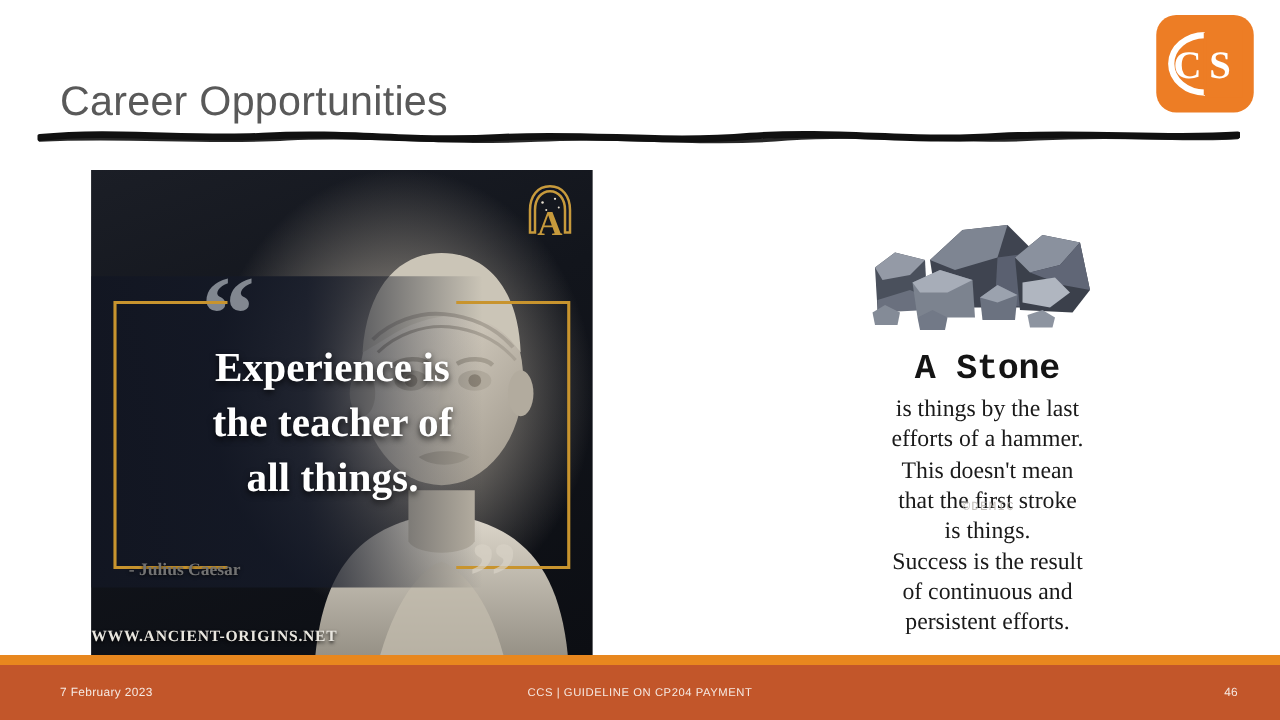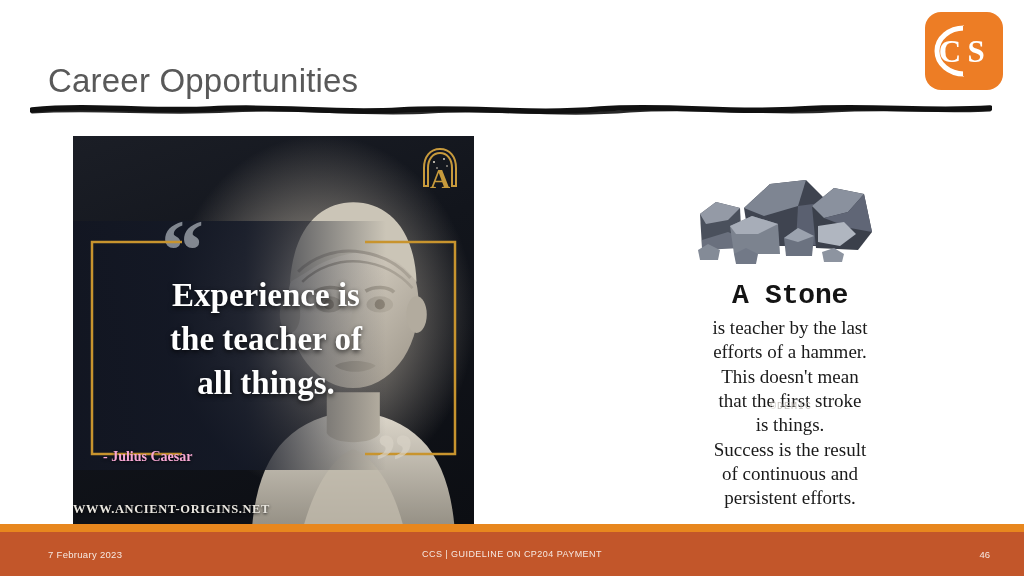--- a/index.html
+++ b/index.html
@@ -146,21 +146,21 @@
     text-align: center;
     text-shadow: 0 2px 5px rgba(0,0,0,0.75);
   }
   .quote-author {
     position: absolute;
     left: 30px;
     top: 313px;
     font-family: "Liberation Serif", serif;
     font-weight: 700;
     font-size: 14px;
-    color: #f9a8d4;
+    color: #737373;
     text-shadow: 0 1px 3px rgba(0,0,0,0.8);
   }
   .quote-source {
     position: absolute;
     left: 0;
     right: 0;
     bottom: 7px;
     font-family: "Liberation Serif", serif;
     font-weight: 700;
     font-size: 12.5px;
@@ -394,21 +394,21 @@
 
         <path d="M22,92 L20,82 L30,76 L42,82 L40,92 Z" fill="#848b97"></path>
         <path d="M58,96 L56,86 L68,80 L80,86 L78,96 Z" fill="#727987"></path>
         <path d="M146,94 L144,84 L156,80 L166,86 L164,94 Z" fill="#8d94a0"></path>
       </svg>
     </div>
 
     <div class="stone-heading">A Stone</div>
 
     <div class="stone-body">
-      <div>is teacher by the last</div>
+      <div>is things by the last</div>
       <div>efforts of a hammer.</div>
       <div>This doesn't mean</div>
       <div>that the first stroke</div>
       <div>is things.</div>
       <div>Success is the result</div>
       <div>of continuous and</div>
       <div>persistent efforts.</div>
     </div>
 
     <div class="watermark">©DEMIC</div>

